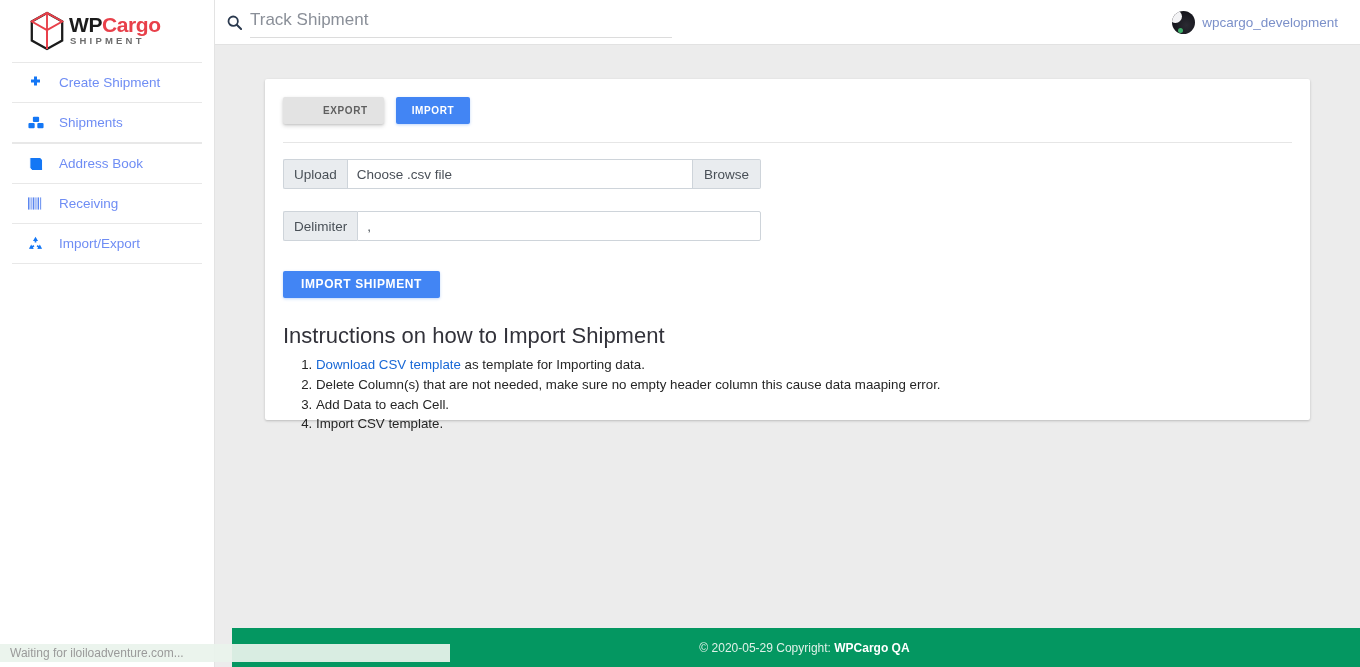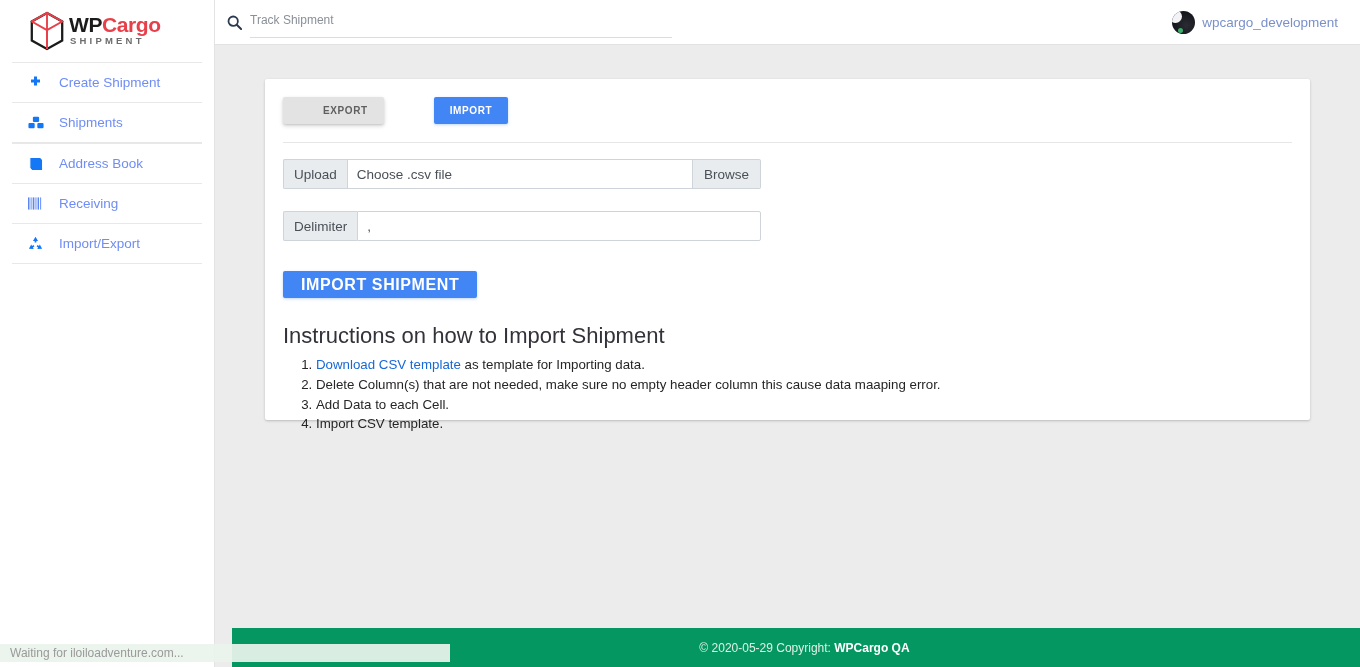--- a/index.html
+++ b/index.html
@@ -64,21 +64,21 @@
     width: 445px;
     display: flex; align-items: center;
     position: relative;
     height: 34px;
   }
   .search-icon { color: #2b3a4f; margin-right: 8px; display: inline-flex; }
   .search-field {
     flex: 1; height: 31px;
     border: none; outline: none;
     border-bottom: 1px solid #dcdcdc;
-    font-size: 12px; color: #000000;
+    font-size: 17px; color: #000000;
     font-family: "Liberation Sans", sans-serif;
     background: transparent;
     padding: 0 0 3px 0;
   }
   .search-field::placeholder { color: #8a8f98; }
   .user-area {
     position: absolute; right: 22px; top: 0; height: 45px;
     display: flex; align-items: center; cursor: pointer;
   }
   .avatar {
@@ -126,21 +126,20 @@
   .btn-export {
     background: #e3e3e3; color: #5f5f5f;
     box-shadow: 0 2px 4px rgba(0,0,0,0.16), 0 1px 2px rgba(0,0,0,0.10);
     min-width: 70px;
     padding-left: 40px;
   }
   .btn-import {
     background: #4285f4; color: #ffffff;
     box-shadow: 0 1px 3px rgba(66,133,244,0.32);
     min-width: 70px;
-    margin-left: 38px;
   }
   .divider { height: 1px; background: #e6e6e6; margin: 18px 0 0 0; }
 
   
   .form-area { padding-top: 16px; }
   .input-group {
     display: flex; align-items: stretch;
     width: 478px; height: 30px;
     margin-bottom: 22px;
   }
@@ -171,21 +170,21 @@
     border-radius: 0 2px 2px 0;
     display: flex; align-items: center;
     padding: 0 11px;
     font-size: 13.5px; color: #495057;
     cursor: pointer;
     white-space: nowrap;
   }
   .btn-import-shipment {
     background: #4285f4; color: #fff;
     border: none; border-radius: 2px;
-    font-size: 16px; font-weight: 700; letter-spacing: 0.6px;
+    font-size: 12px; font-weight: 700; letter-spacing: 0.6px;
     padding: 0 18px; height: 27px; line-height: 27px;
     cursor: pointer; margin-top: 8px;
     box-shadow: 0 1px 3px rgba(66,133,244,0.32);
     font-family: "Liberation Sans", sans-serif;
   }
   .instr-title {
     font-size: 22px; color: #32323a; font-weight: 400;
     margin: 25px 0 6px 0;
   }
   .instr-list {

